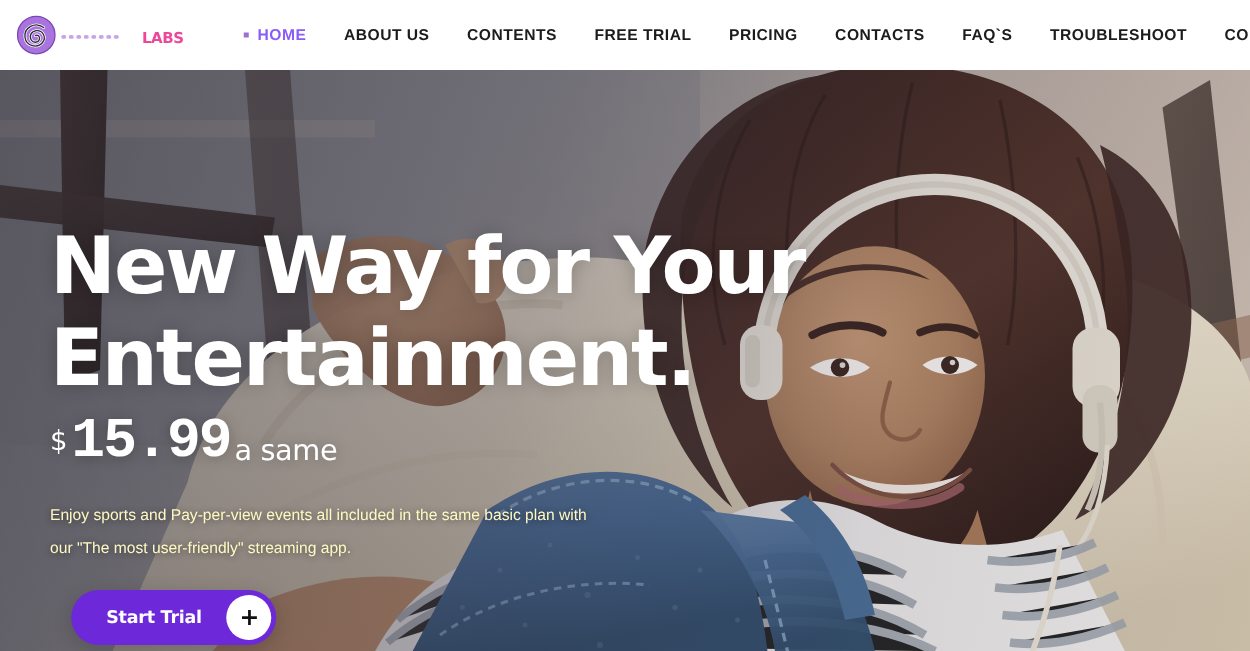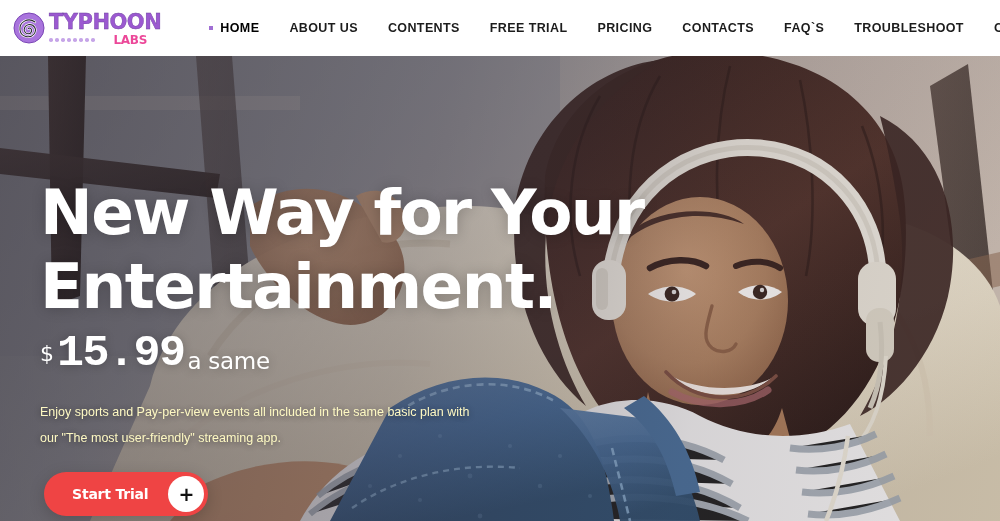--- a/index.html
+++ b/index.html
@@ -35,21 +35,21 @@
     font-size:12px; font-weight:bold; color:#ec4899; letter-spacing:-0.3px;
     font-family:"DejaVu Sans", sans-serif; line-height:10px;margin-left:16px;
   }
 
   .nav { display:flex; align-items:center; margin-left:33px; gap:0; flex:1; }
   .nav-item {
     position:relative; font-size:12.5px; font-weight:bold; color:#1c1c1c;
     letter-spacing:0.4px; text-decoration:none; padding:0 15px; white-space:nowrap;
     font-family:"Liberation Sans", sans-serif; cursor:pointer;
   }
-  .nav-item.active { color:#000000; }
+  .nav-item.active { color:#8b5cf6; }
   .nav-bullet {
     display:inline-block; width:4px; height:4px; background:#a06fd4;
     margin-right:7px; vertical-align:2px;
   }
 
   
   .hero {
     position:absolute; top:56px; left:0; width:1000px; height:465px;
     overflow:hidden; background:#6b6b70;
   }
@@ -93,23 +93,23 @@
 
   .hero-desc {
     position:absolute; top:343px; left:0; width:520px;
     font-size:12.5px; line-height:26px; color:#fef9c3; font-weight:500;
     font-family:"Liberation Sans", sans-serif;
     text-shadow:0 1px 6px rgba(0,0,0,0.45);
   }
   .hero-desc span { display:block; }
 
   .cta {
-    position:absolute; top:416px; left:4px;
+    position:absolute; top:416px; left:17px;
     display:inline-flex; align-items:center;
-    background:#ef4444; border-radius:40px; height:44px;
+    background:#6d28d9; border-radius:40px; height:44px;
     padding:0 4px 0 28px; border:none; cursor:pointer;
     box-shadow:0 4px 16px rgba(0,0,0,0.18);
     text-align:center;
   }
   .cta-label {
     font-size:14px; font-weight:bold; color:#ffffff; letter-spacing:-0.2px;
     font-family:"DejaVu Sans", sans-serif; margin-right:20px; white-space:nowrap;
   }
   .cta-plus {
     width:36px; height:36px; border-radius:50%; background:#fff;
@@ -126,21 +126,20 @@
   <div class="header">
 
     <a class="logo-wrap" href="#">
       <svg class="logo-mark" viewBox="0 0 64 64">
         <circle cx="32" cy="32" r="30" fill="#a974dd"></circle>
         <circle cx="32" cy="32" r="30" fill="none" stroke="#7a46b5" stroke-width="2"></circle>
         <path d="M44 20 C30 10, 12 20, 14 36 C16 50, 34 54, 42 44 C49 35, 42 24, 32 25 C24 26, 20 34, 24 40 C27 45, 35 45, 37 39 C38.5 34.5, 34 30.5, 30.5 33" fill="none" stroke="#ffffff" stroke-width="4.6" stroke-linecap="round"></path>
         <path d="M44 20 C30 10, 12 20, 14 36 C16 50, 34 54, 42 44 C49 35, 42 24, 32 25 C24 26, 20 34, 24 40 C27 45, 35 45, 37 39 C38.5 34.5, 34 30.5, 30.5 33" fill="none" stroke="#2b2b33" stroke-width="2.1" stroke-linecap="round"></path>
       </svg>
       <span class="logo-text">
-        <span class="logo-word">TYPHOON</span>
         <span class="logo-sub">
           <span class="logo-dots">
               <i></i>
               <i></i>
               <i></i>
               <i></i>
               <i></i>
               <i></i>
               <i></i>
               <i></i>

